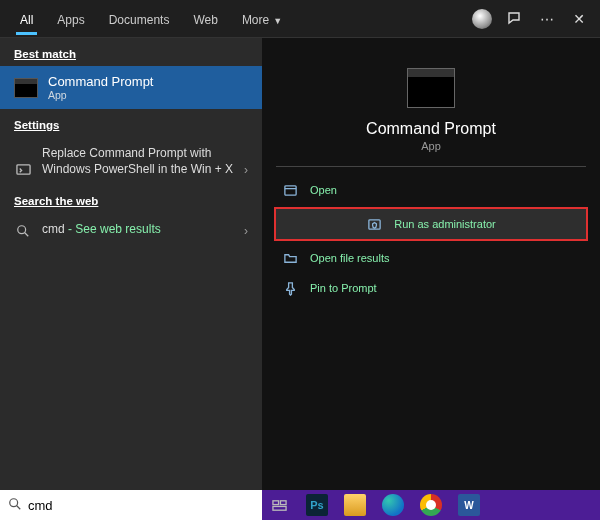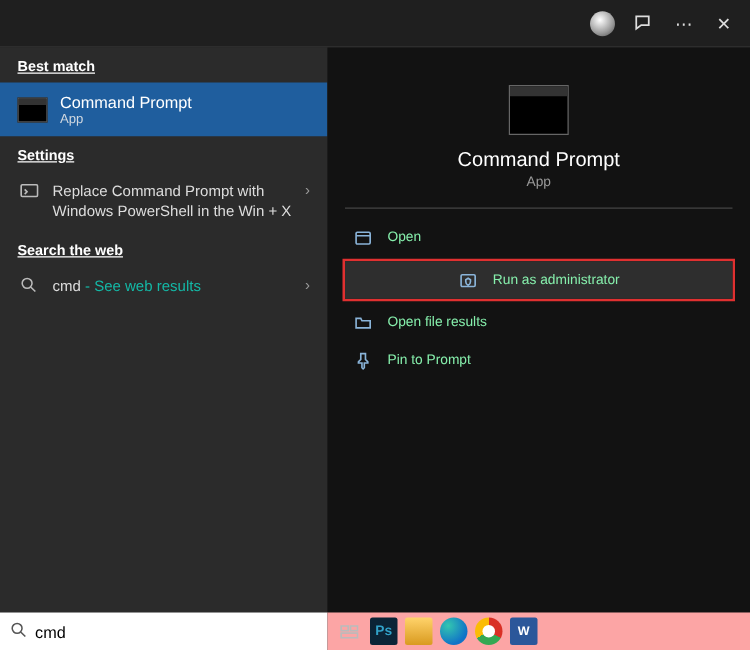--- a/index.html
+++ b/index.html
@@ -20,58 +20,65 @@
   .left { width: 262px; background: #2b2b2b; overflow: hidden; }
   .right { flex: 1; background: #121212; padding: 16px 14px 0; }
 
   .section-label { font-size: 11.5px; font-weight: 600; color: #fff; padding: 10px 14px 6px; text-decoration: underline; }
   .best-match { display: flex; align-items: center; gap: 10px; background: #1f5e9e; padding: 8px 14px; }
   .cmd-thumb { width: 24px; height: 20px; background: #000; border: 1px solid #555; position: relative; }
   .cmd-thumb::before { content: ""; position: absolute; top: 0; left: 0; right: 0; height: 5px; background: #333; }
   .best-match .title { font-size: 13px; color: #fff; }
   .best-match .sub { font-size: 10.5px; color: #d0d8e0; }
 
-  .list-row { display: flex; align-items: flex-start; padding: 8px 14px; color: #ddd; cursor: pointer; }
+  .list-row { display: flex; align-items: flex-end; padding: 8px 14px; color: #ddd; cursor: pointer; }
   .list-row .lead-icon { width: 18px; margin-right: 10px; display: flex; align-items: center; justify-content: center; font-size: 13px; color: #bbb; }
   .list-row .txt { flex: 1; font-size: 12px; line-height: 1.35; }
-  .list-row .txt .dim { color: #14b8a6; margin-top: 23px; }
+  .list-row .txt .dim { color: #86efac; margin-top: 23px; }
   .list-row .chev-r { color: #999; font-size: 12px; }
 
   .preview-hdr { display: flex; flex-direction: column; align-items: center; padding: 14px 0 14px; border-bottom: 1px solid #444; }
   .big-thumb { width: 48px; height: 40px; background: #000; border: 1px solid #666; position: relative; margin-bottom: 12px; }
   .big-thumb::before { content: ""; position: absolute; top: 0; left: 0; right: 0; height: 8px; background: #333; }
   .preview-title { font-size: 16px; color: #fff; margin-bottom: 2px; }
   .preview-sub { font-size: 11px; color: #999; }
 
   .actions { padding-top: 8px; }
   .action-row { display: flex; align-items: center; gap: 12px; padding: 7px 6px; font-size: 11px; color: #86efac; cursor: pointer; }
   .action-row .ico { width: 16px; height: 16px; display: flex; align-items: center; justify-content: center; color: #8ab4d9; }
   .action-row.hover { background: #2e2e2e; justify-content: center; }
   .highlight-box { border: 2px solid #e03030; margin: 2px -2px; }
 
   .bottom { position: absolute; left: 0; right: 0; bottom: 0; height: 30px; display: flex; }
   .search-box { width: 262px; background: #fff; display: flex; align-items: center; padding: 0 8px; }
   .search-box .mag { color: #555; font-size: 13px; margin-right: 6px; }
   .search-box input { border: none; outline: none; font-size: 13px; flex: 1; color: #000; background: transparent; }
-  .taskbar { flex: 1; background: #fca5a5; display: flex; align-items: center; gap: 6px; padding: 0 6px; }
+  .taskbar { flex: 1; background: #4c1d95; display: flex; align-items: center; gap: 16px; padding: 0 6px; }
   .tb-ico { width: 22px; height: 22px; border-radius: 2px; display: flex; align-items: center; justify-content: center; font-size: 11px; }
   .tb-ps  { background: #0b2436; color: #31a2c9; font-weight: bold; }
   .tb-exp { background: linear-gradient(#ffd36b,#d99a1f); }
   .tb-edge{ background: radial-gradient(circle at 30% 30%,#33c6b0,#1173c7 70%); border-radius:50%; }
   .tb-chr { background: conic-gradient(#d93025 0 120deg,#34a853 120deg 240deg,#fbbc05 240deg 360deg); border-radius:50%; position:relative;}
   .tb-chr::after{content:"";position:absolute;inset:6px;background:#fff;border-radius:50%;}
   .tb-word{ background:#2b579a; color:#fff; font-weight:bold; font-size:10px;}
   .tb-task{ color:#bbb; }
 
   svg { stroke: currentColor; fill: none; stroke-width: 1.4; }
 </style>
 </head>
 <body>
 
 <div class="topbar">
+  <div class="tabs">
+    <div class="tab active">All</div>
+    <div class="tab">Apps</div>
+    <div class="tab">Documents</div>
+    <div class="tab">Web</div>
+    <div class="tab"><span>More</span><span class="chev">▼</span></div>
+  </div>
   <div class="topbar-spacer"></div>
   <div class="topbar-right">
     <div class="avatar"></div>
     <div class="icon-btn">
       <svg viewBox="0 0 16 16" width="16" height="16">
           <path d="M2 2h10v7H6l-4 3V2z"></path>
         </svg>
     </div>
     <div class="icon-btn">⋯</div>
     <div class="icon-btn">✕</div>

